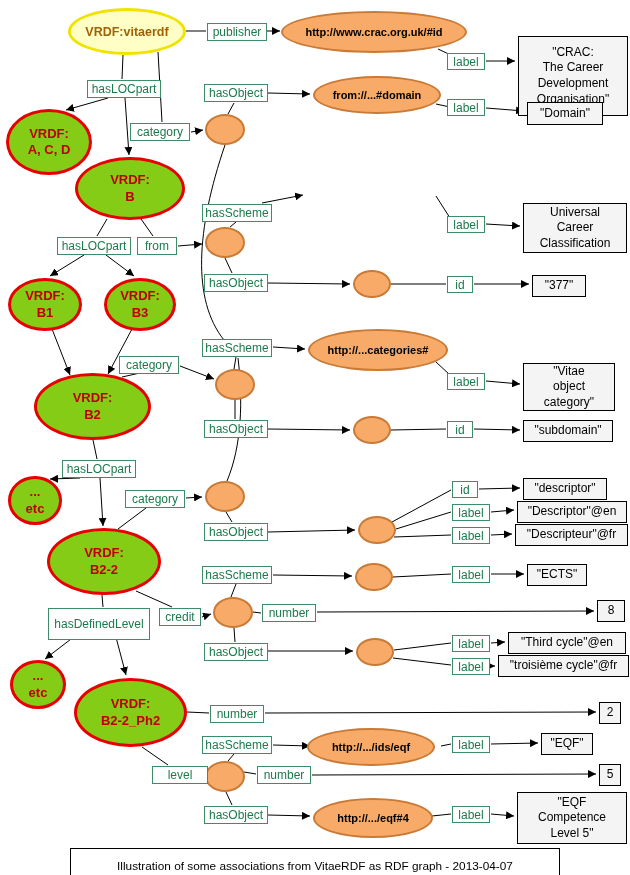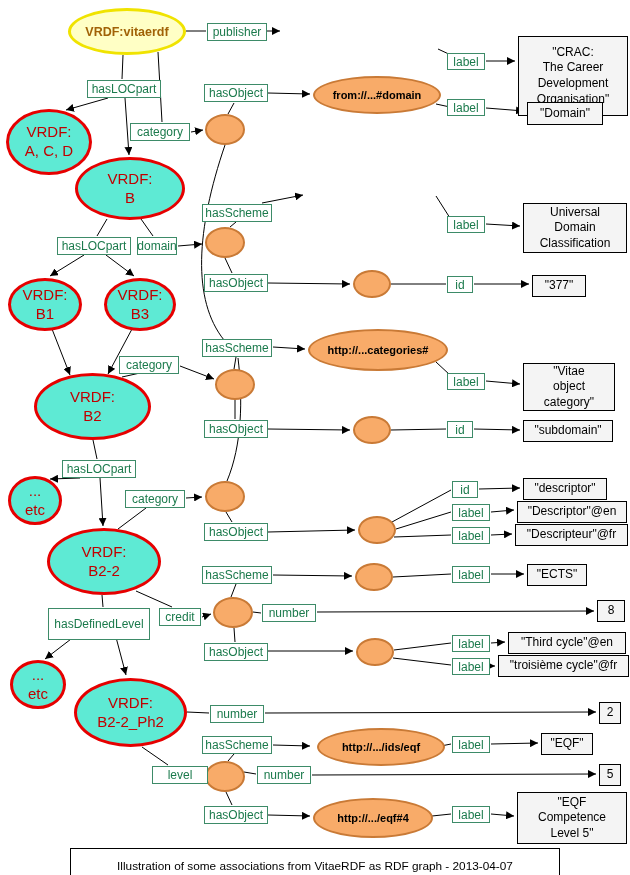--- a/index.html
+++ b/index.html
@@ -3,21 +3,21 @@
 <meta charset="utf-8">
 <style>
   *{box-sizing:border-box;margin:0;padding:0}
   html,body{background:#fff}
   body{font-family:"Liberation Sans",sans-serif}
   .canvas{position:relative;width:630px;height:875px;background:#fff;overflow:hidden}
   .edges{position:absolute;left:0;top:0;z-index:1}
   .node{position:absolute;display:flex;align-items:center;justify-content:center;text-align:center;z-index:2}
   .ell{border-radius:50%}
   .yellow{background:#ffffc5;border:3px solid #f0e300;color:#a16207;font-weight:bold;font-size:12.5px}
-  .red{background:#5eead4;border:3px solid #e60000;color:#c00000;font-weight:normal;font-size:15px;white-space:pre-line;line-height:1.25}
+  .red{background:#84cc16;border:3px solid #e60000;color:#c00000;font-weight:bold;font-size:13px;white-space:pre-line;line-height:1.25}
   .orange{background:#f8ab69;border:2px solid #c97a36;color:#000;font-weight:bold;font-size:11px;white-space:nowrap}
   .blank{background:#f8ab69;border:2px solid #c97a36}
   .glabel{position:absolute;z-index:3;background:#fff;border:1px solid #3d8b68;color:#1b7a4c;font-size:12px;display:flex;align-items:center;justify-content:center;white-space:nowrap}
   .lit{position:absolute;z-index:3;background:#f4f4f4;border:1px solid #000;color:#000;font-size:12px;display:flex;align-items:center;justify-content:center;text-align:center;white-space:pre-line;line-height:1.3}
   .caption{position:absolute;z-index:3;background:#fff;border:1px solid #000;color:#000;font-size:11.8px;display:flex;align-items:center;justify-content:center;white-space:nowrap}
 </style>
 </head>
 <body>
 
 <div class="canvas">
@@ -113,23 +113,24 @@
       <line x1="273" y1="745" x2="310" y2="746" marker-end="url(#arr)"></line>
       <line x1="491" y1="744" x2="538" y2="743" marker-end="url(#arr)"></line>
       <line x1="312" y1="775" x2="596" y2="774" marker-end="url(#arr)"></line>
       <line x1="268" y1="815" x2="310" y2="816" marker-end="url(#arr)"></line>
       <line x1="491" y1="814" x2="514" y2="816" marker-end="url(#arr)"></line>
     </g>
   </svg>
 
   <div class="node ell yellow" style="left:68px;top:8px;width:118px;height:47px">VRDF:vitaerdf</div>
 
+  <div class="node ell orange" style="left:281px;top:11px;width:186px;height:42px">http://www.crac.org.uk/#id</div>
   <div class="node ell orange" style="left:313px;top:76px;width:128px;height:38px">from://...#domain</div>
   <div class="node ell orange" style="left:308px;top:329px;width:140px;height:42px">http://...categories#</div>
-  <div class="node ell orange" style="left:317px;top:728px;width:128px;height:38px">http://.../ids/eqf</div>
+  <div class="node ell orange" style="left:307px;top:728px;width:128px;height:38px">http://.../ids/eqf</div>
   <div class="node ell orange" style="left:313px;top:798px;width:120px;height:40px">http://.../eqf#4</div>
 
   <div class="node ell blank" style="left:205px;top:114px;width:40px;height:31px"></div>
   <div class="node ell blank" style="left:205px;top:227px;width:40px;height:31px"></div>
   <div class="node ell blank" style="left:353px;top:270px;width:38px;height:28px"></div>
   <div class="node ell blank" style="left:215px;top:369px;width:40px;height:31px"></div>
   <div class="node ell blank" style="left:353px;top:416px;width:38px;height:28px"></div>
   <div class="node ell blank" style="left:205px;top:481px;width:40px;height:31px"></div>
   <div class="node ell blank" style="left:358px;top:516px;width:38px;height:28px"></div>
   <div class="node ell blank" style="left:355px;top:563px;width:38px;height:28px"></div>
@@ -155,21 +156,21 @@
 etc</div>
   <div class="node ell red" style="left:74px;top:678px;width:113px;height:69px">VRDF:
 B2-2_Ph2</div>
 
   <div class="glabel" style="left:207px;top:23px;width:60px;height:18px">publisher</div>
   <div class="glabel" style="left:87px;top:80px;width:74px;height:18px">hasLOCpart</div>
   <div class="glabel" style="left:204px;top:84px;width:64px;height:18px">hasObject</div>
   <div class="glabel" style="left:130px;top:123px;width:60px;height:18px">category</div>
   <div class="glabel" style="left:202px;top:204px;width:70px;height:18px">hasScheme</div>
   <div class="glabel" style="left:57px;top:237px;width:74px;height:18px">hasLOCpart</div>
-  <div class="glabel" style="left:137px;top:237px;width:40px;height:18px">domain</div>
+  <div class="glabel" style="left:137px;top:237px;width:40px;height:18px">from</div>
   <div class="glabel" style="left:204px;top:274px;width:64px;height:18px">hasObject</div>
   <div class="glabel" style="left:202px;top:339px;width:70px;height:18px">hasScheme</div>
   <div class="glabel" style="left:119px;top:356px;width:60px;height:18px">category</div>
   <div class="glabel" style="left:204px;top:420px;width:64px;height:18px">hasObject</div>
   <div class="glabel" style="left:62px;top:460px;width:74px;height:18px">hasLOCpart</div>
   <div class="glabel" style="left:125px;top:490px;width:60px;height:18px">category</div>
   <div class="glabel" style="left:204px;top:523px;width:64px;height:18px">hasObject</div>
   <div class="glabel" style="left:202px;top:566px;width:70px;height:18px">hasScheme</div>
   <div class="glabel" style="left:48px;top:608px;width:102px;height:32px">hasDefinedLevel</div>
   <div class="glabel" style="left:159px;top:608px;width:42px;height:18px">credit</div>
@@ -194,21 +195,21 @@
   <div class="glabel" style="left:452px;top:658px;width:38px;height:17px">label</div>
   <div class="glabel" style="left:452px;top:736px;width:38px;height:17px">label</div>
   <div class="glabel" style="left:452px;top:806px;width:38px;height:17px">label</div>
 
   <div class="lit" style="left:518px;top:36px;width:110px;height:80px">"CRAC:
 The Career
 Development
 Organisation"</div>
   <div class="lit" style="left:527px;top:102px;width:76px;height:23px">"Domain"</div>
   <div class="lit" style="left:523px;top:203px;width:104px;height:50px">Universal
-Domain
+Career
 Classification</div>
   <div class="lit" style="left:532px;top:275px;width:54px;height:22px">"377"</div>
   <div class="lit" style="left:523px;top:363px;width:92px;height:48px">"Vitae
 object
 category"</div>
   <div class="lit" style="left:523px;top:420px;width:90px;height:22px">"subdomain"</div>
   <div class="lit" style="left:523px;top:478px;width:84px;height:22px">"descriptor"</div>
   <div class="lit" style="left:517px;top:501px;width:110px;height:22px">"Descriptor"@en</div>
   <div class="lit" style="left:515px;top:524px;width:113px;height:22px">"Descripteur"@fr</div>
   <div class="lit" style="left:527px;top:564px;width:60px;height:22px">"ECTS"</div>

